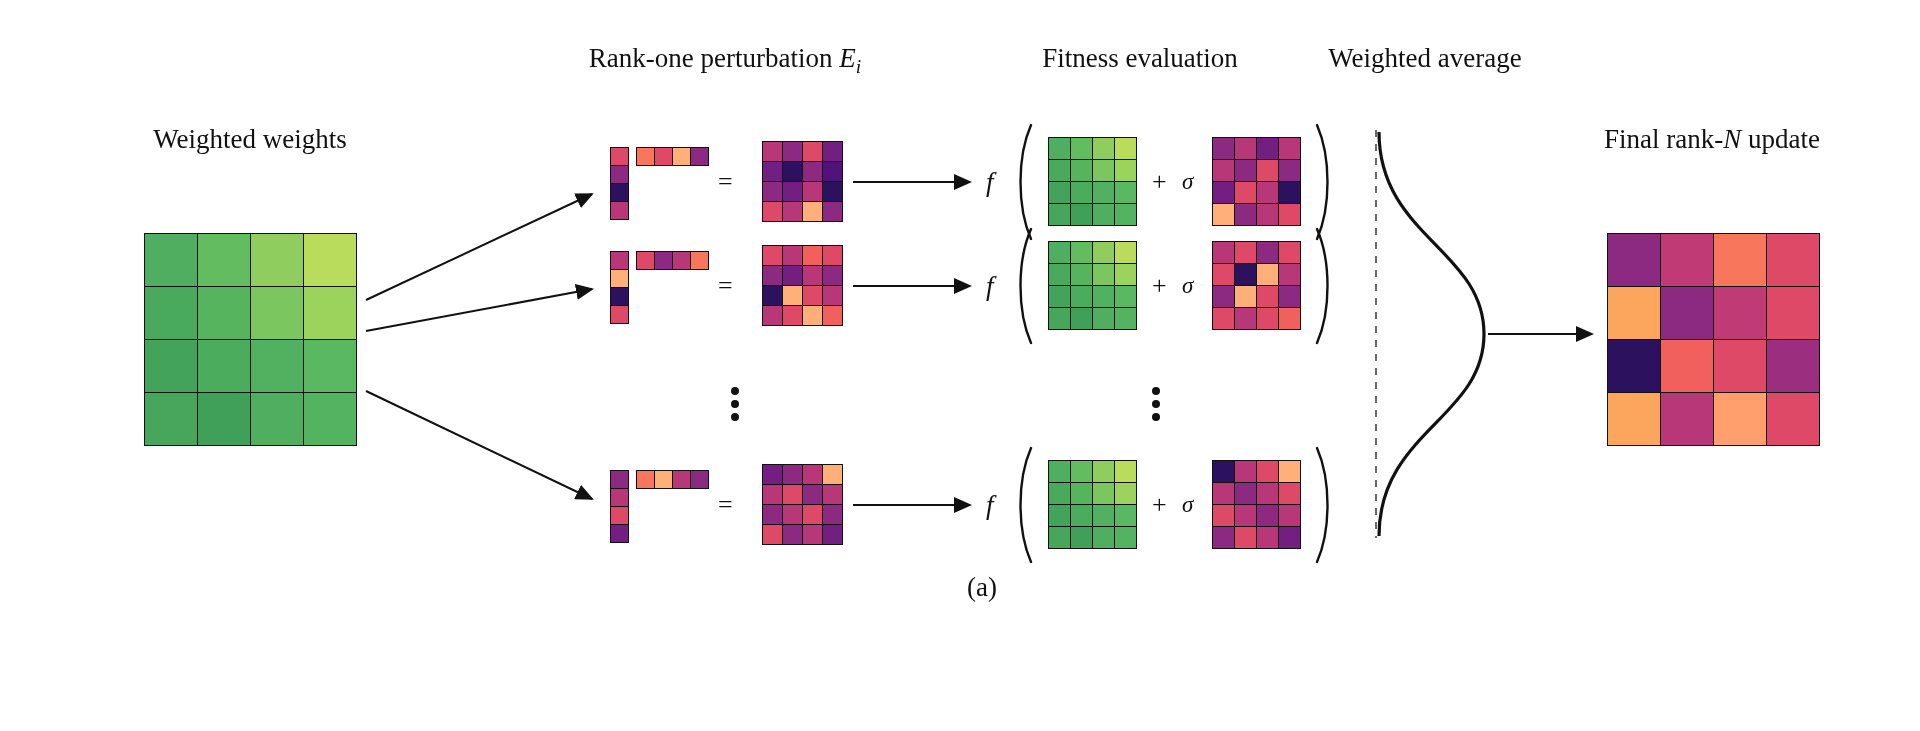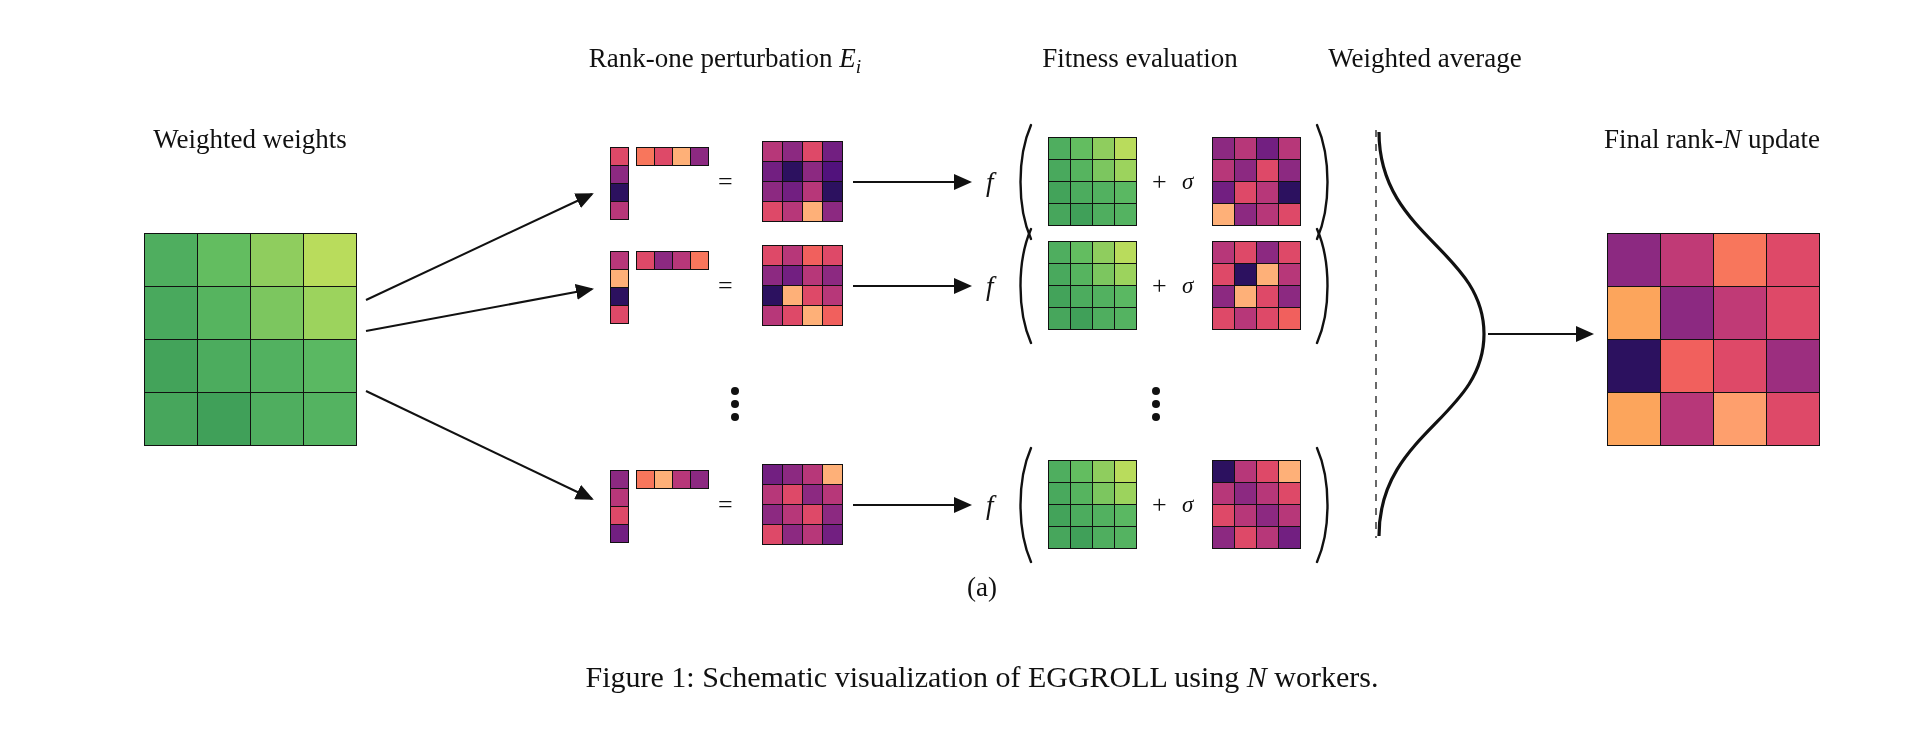--- a/index.html
+++ b/index.html
@@ -343,15 +343,14 @@
         <div style="background: rgb(222, 73, 104);"></div>
         <div style="background: rgb(183, 55, 121);"></div>
         <div style="background: rgb(114, 31, 129);"></div>
       </div>
     <svg class="paren" style="left:1312px" width="24" height="122" viewBox="0 0 24 122">
         <path d="M5 4 C19 36 19 86 5 118" stroke="#111" stroke-width="2.4" fill="none" stroke-linecap="round"></path>
       </svg>
   </div>
 
   <span class="sublabel" style="left:982px;top:572px">(a)</span>
-  <div class="caption" style="top:660px"><span>Figure 1: Schematic visualization of EGGROLL using </span><i class="mvar">N</i><span> workers.</span></div>
 
 </div>
 
 </body></html>

